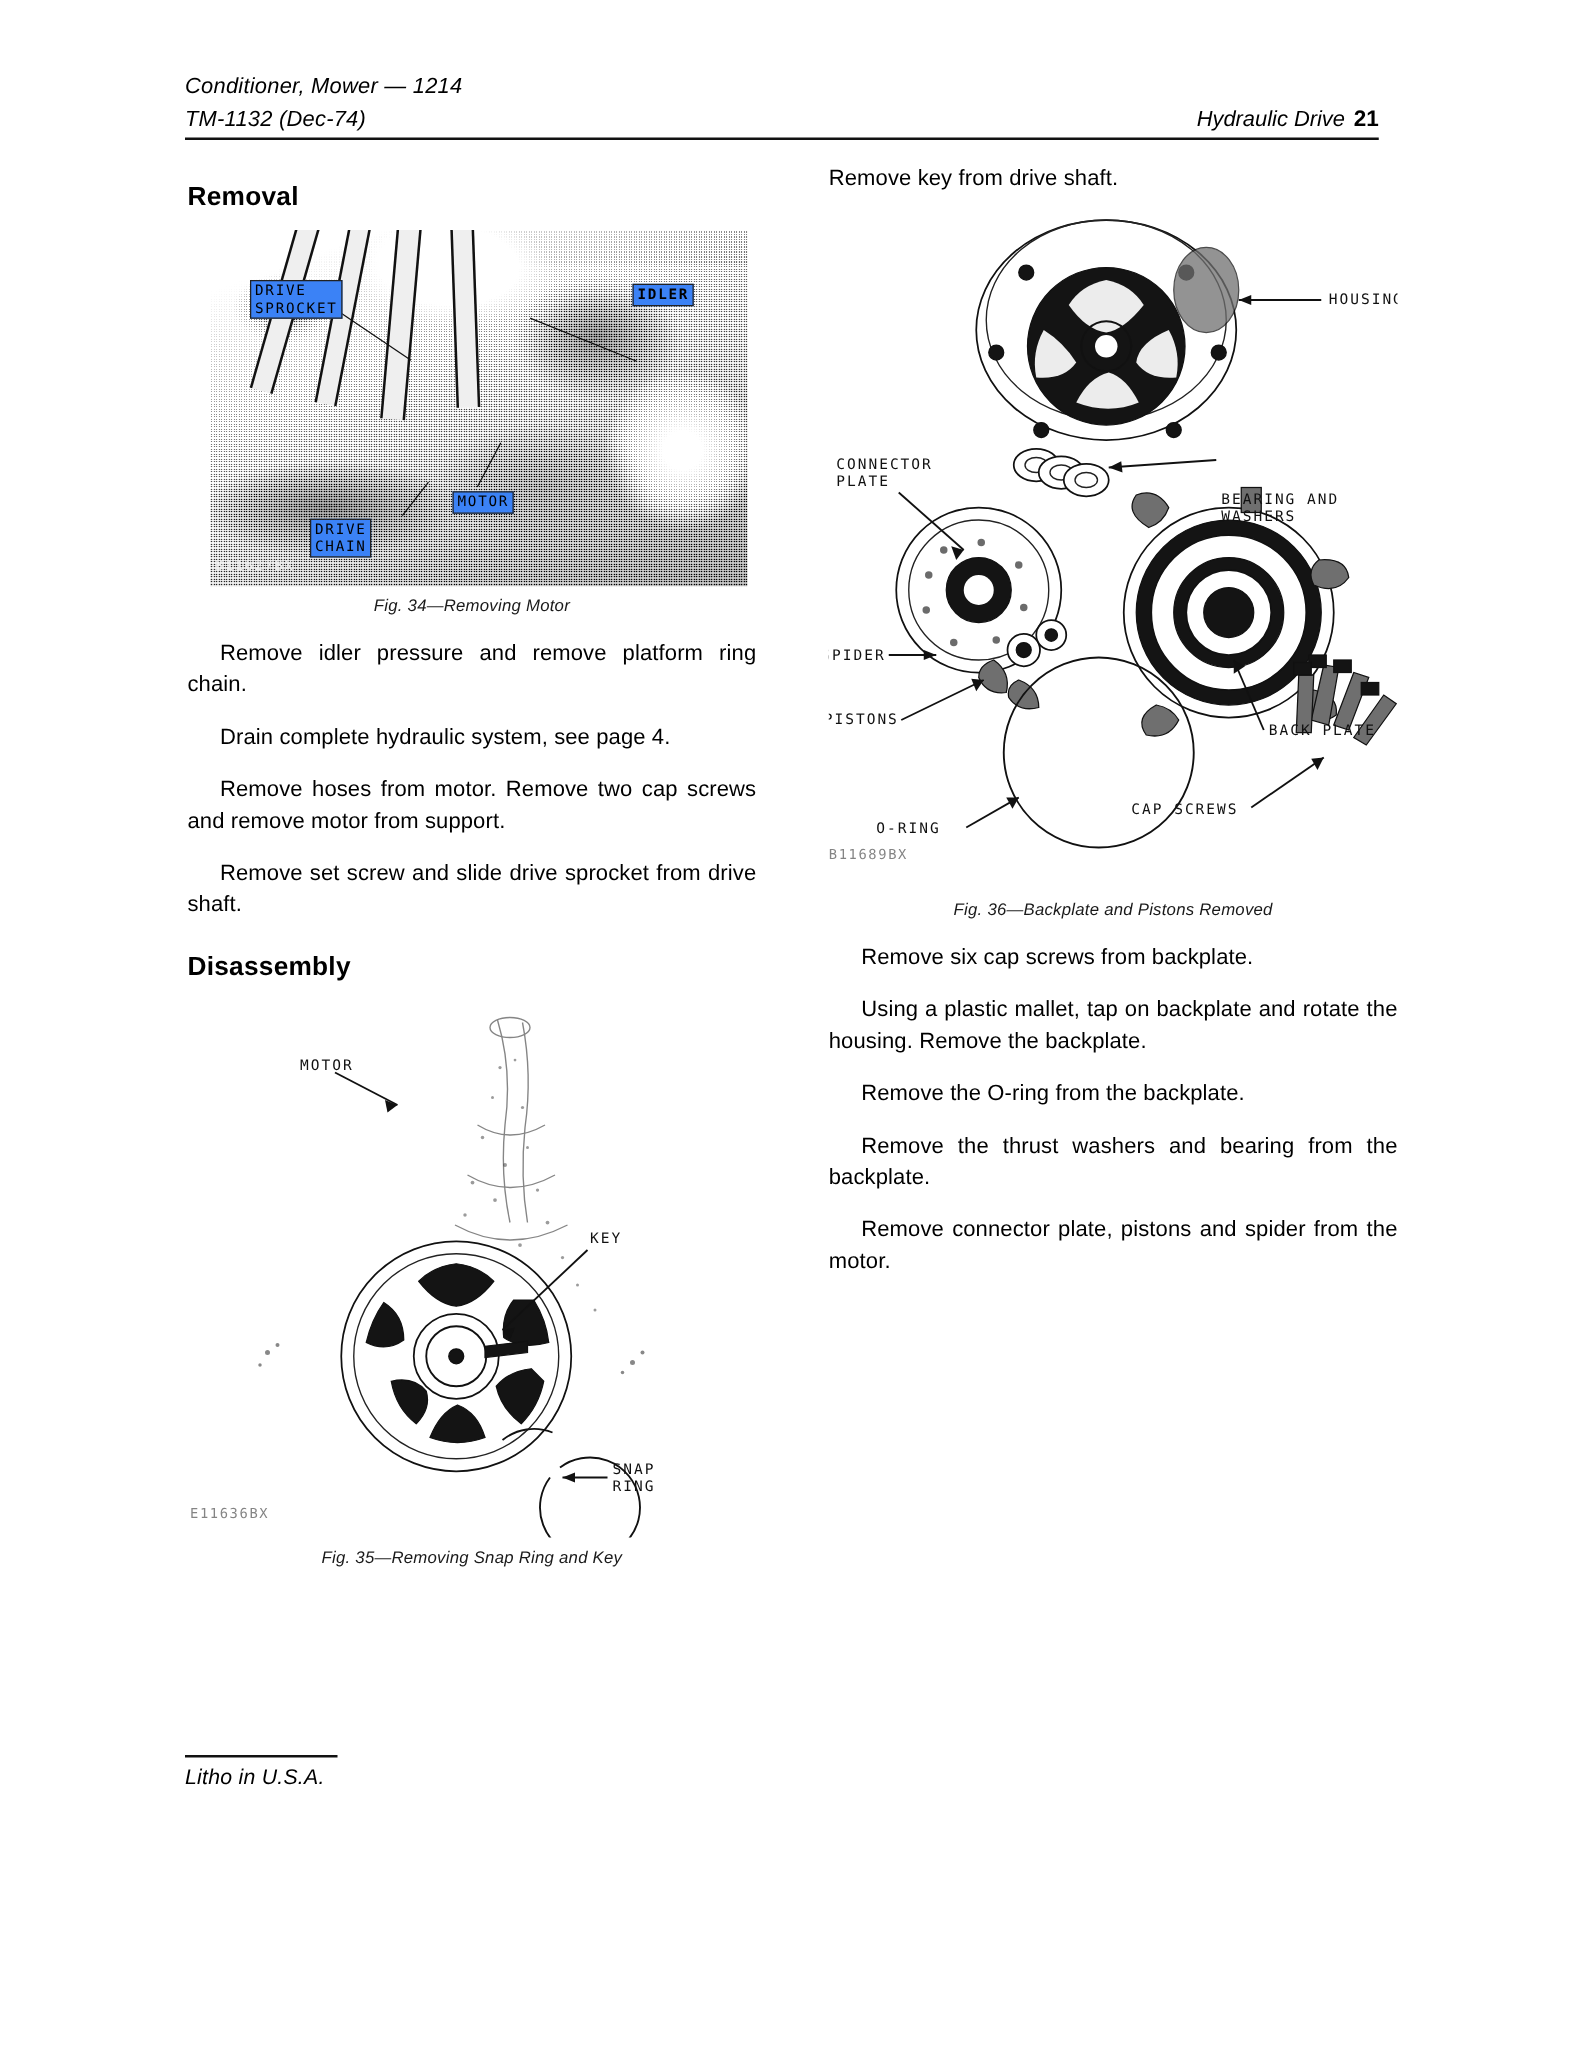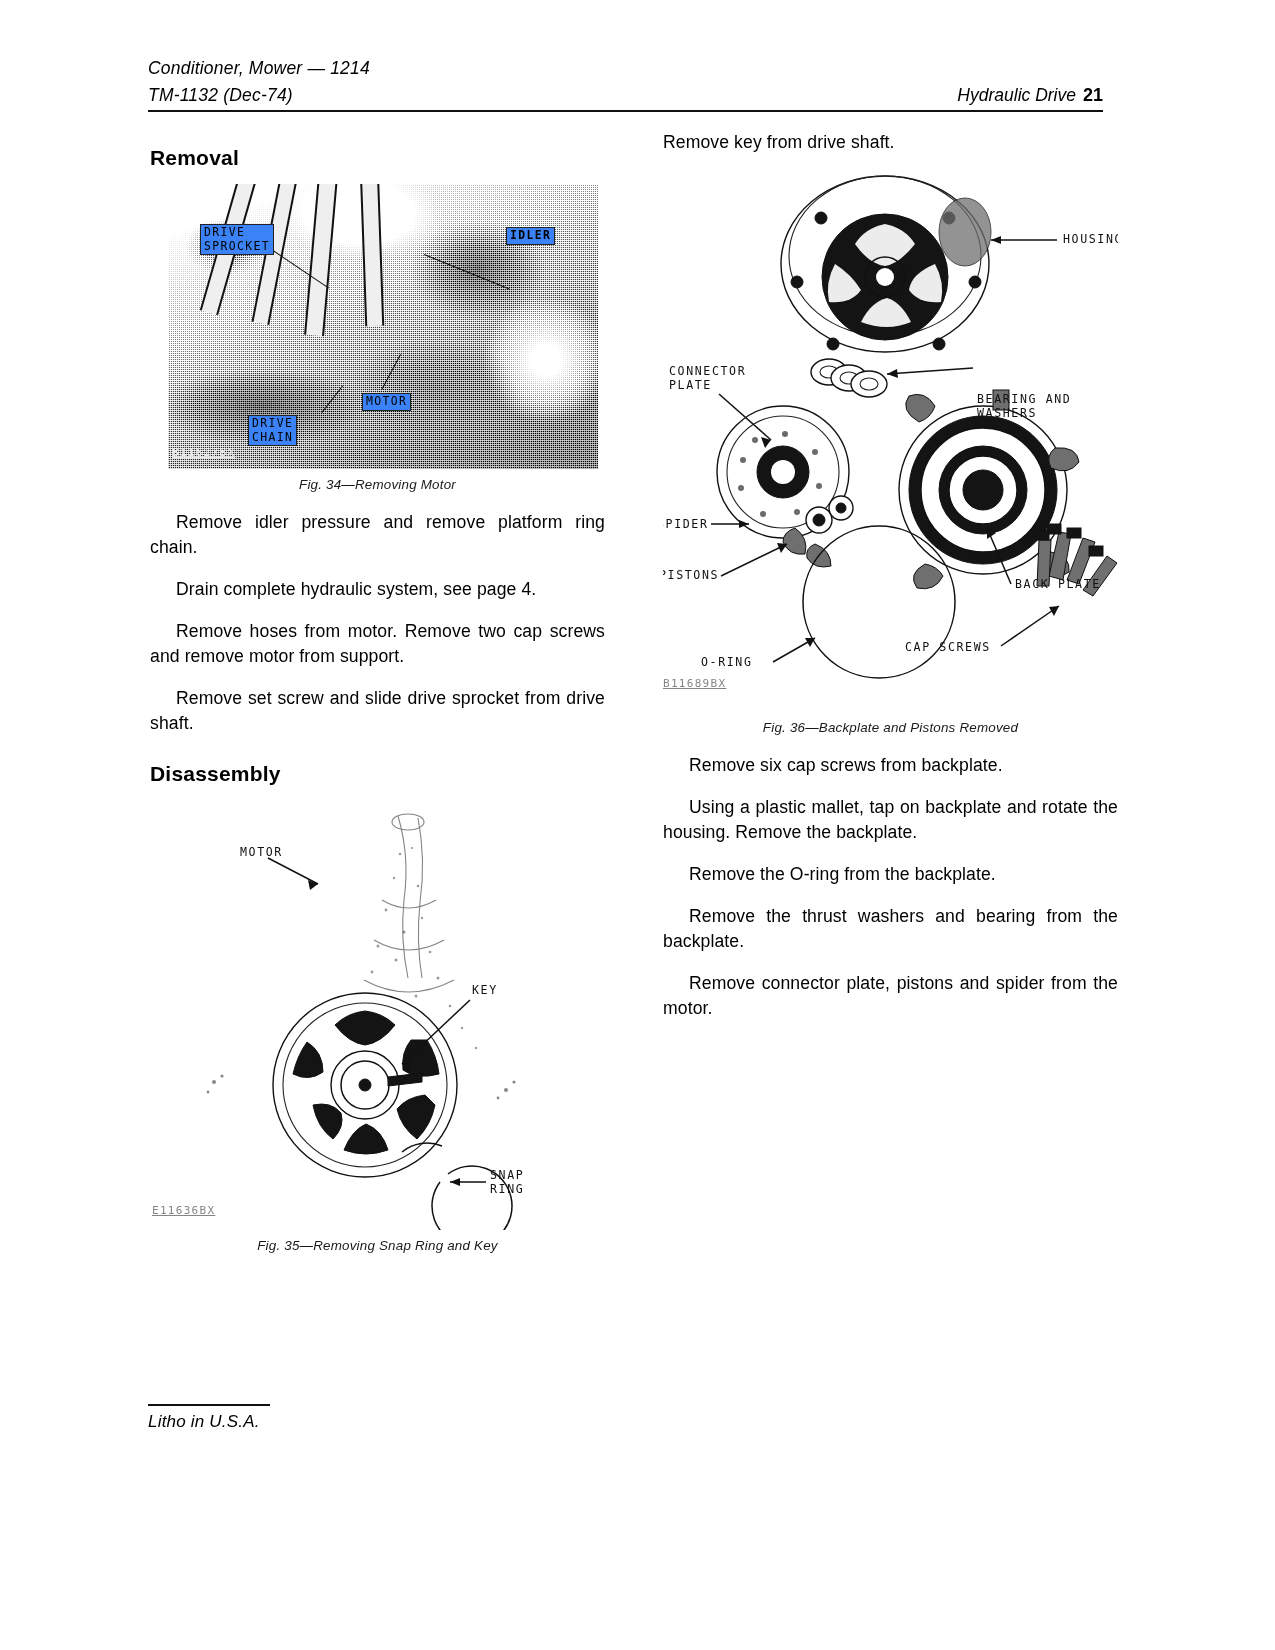--- a/index.html
+++ b/index.html
@@ -138,21 +138,20 @@
     white-space: pre;
   }
   .fig-code {
     position: absolute;
     font-family: "DejaVu Sans Mono", monospace;
     font-size: 11px;
     letter-spacing: 1.3px;
     color: #555;
     opacity: .72;
     white-space: pre;
-    text-decoration: underline;
   }
 
   .leader {
     position: absolute;
     background: #111;
     height: 1.4px;
     transform-origin: 0 50%;
   }
 
   

